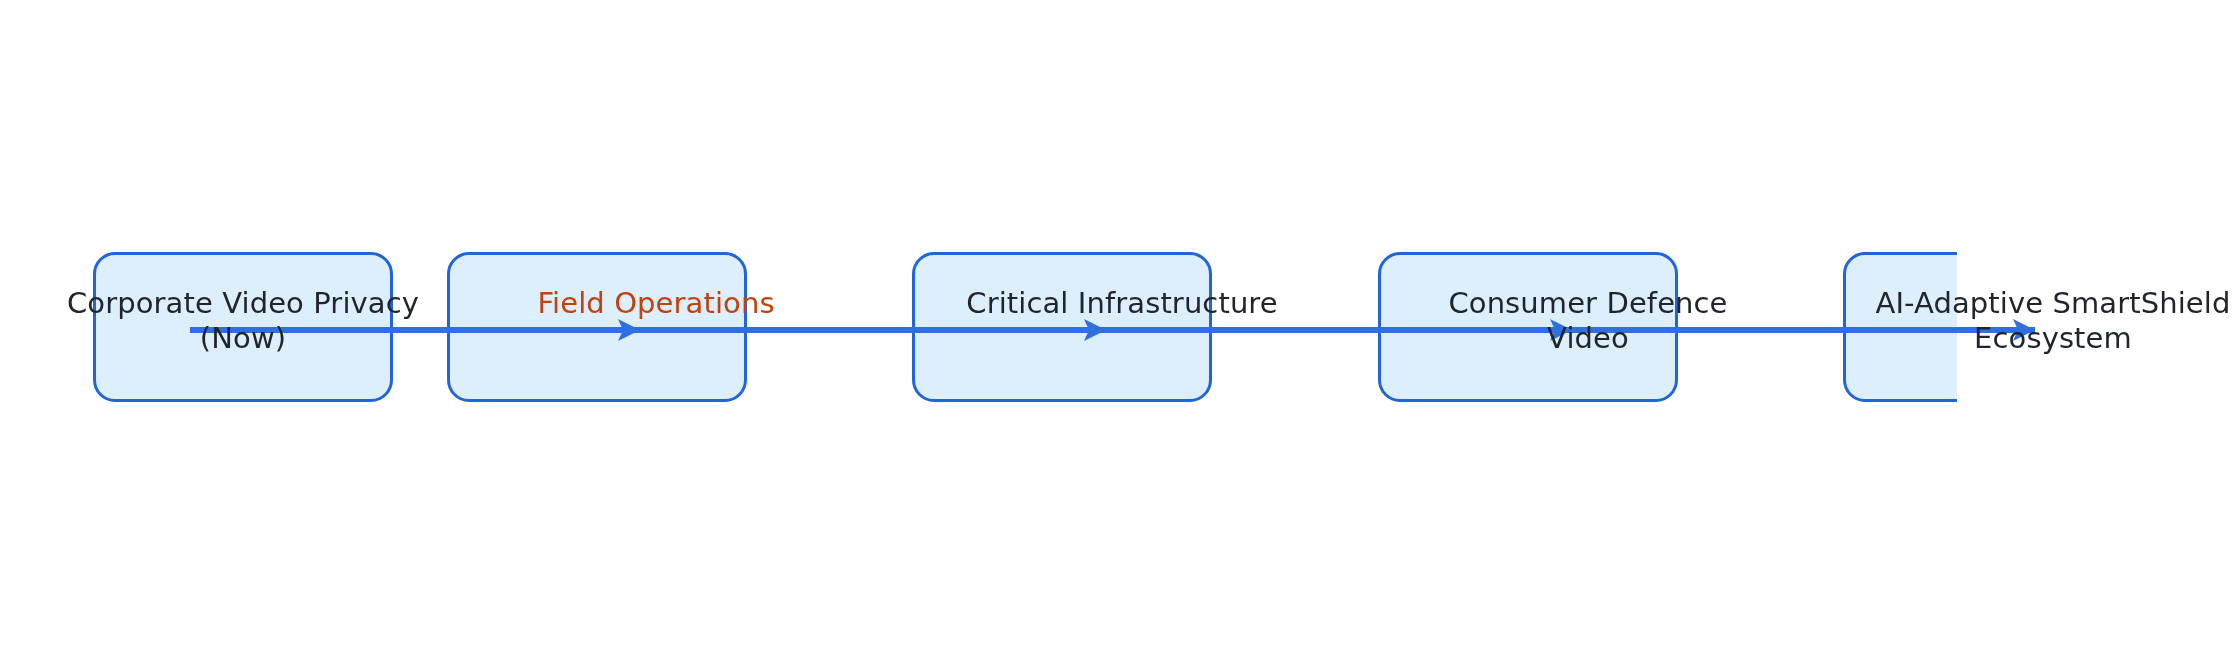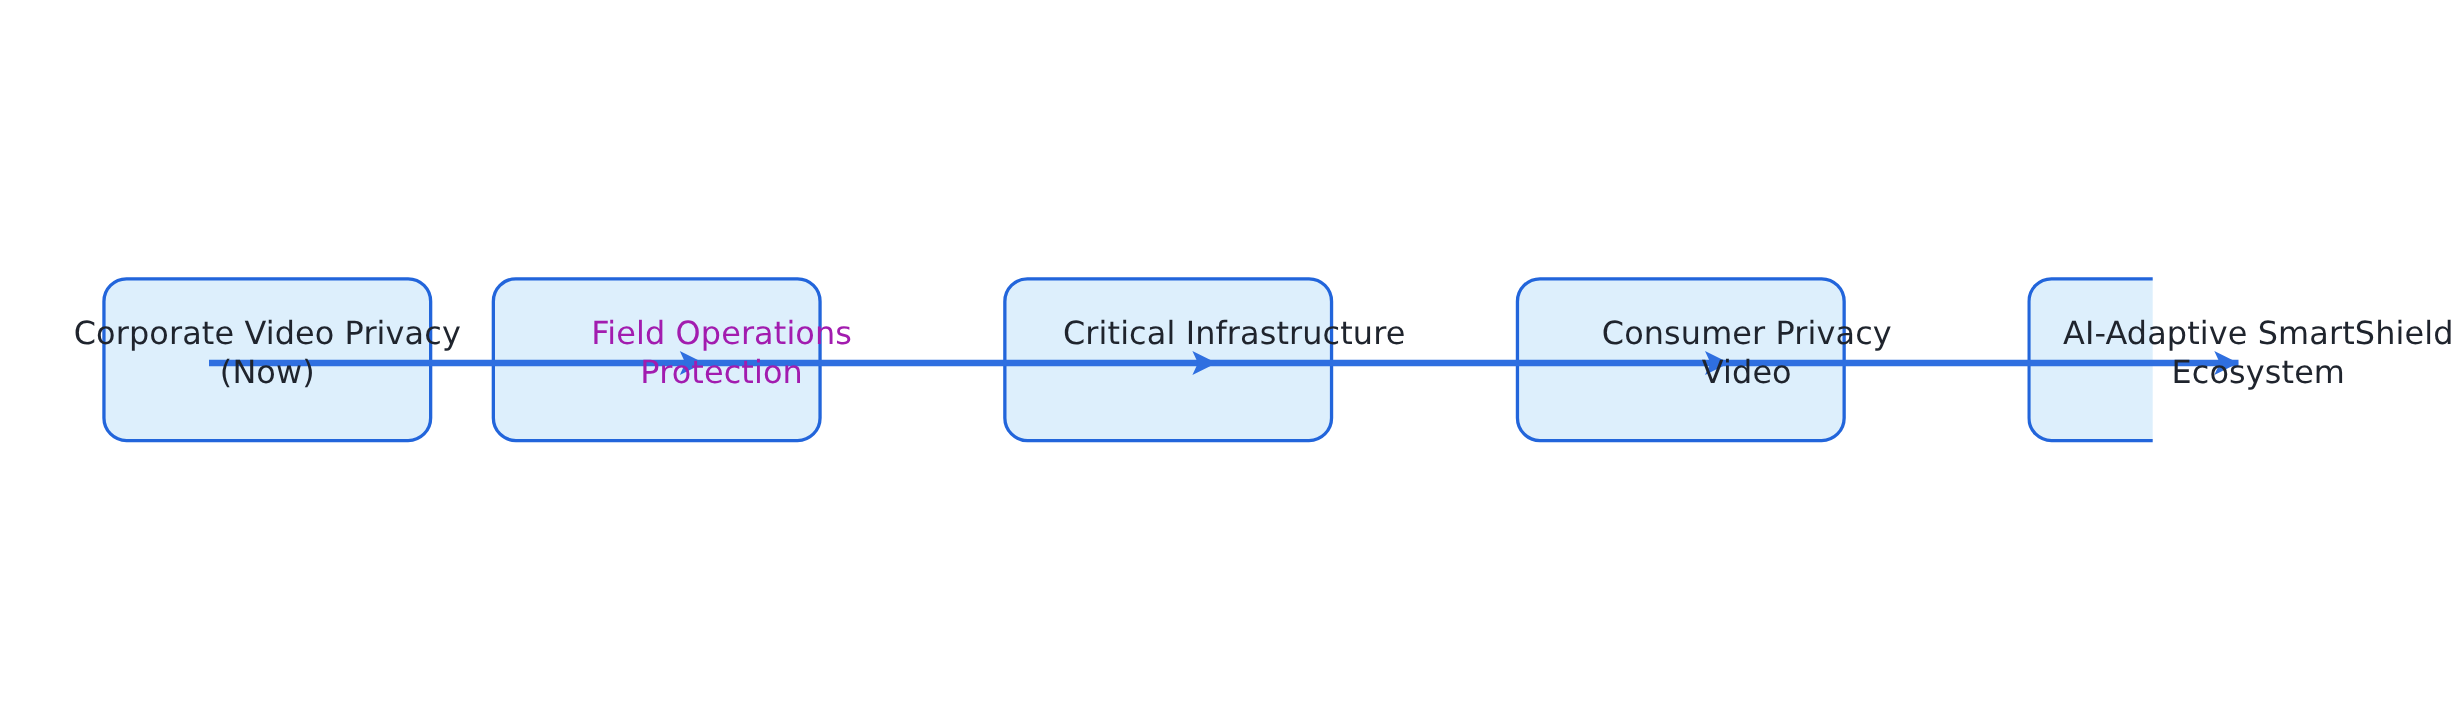--- a/index.html
+++ b/index.html
@@ -70,29 +70,28 @@
       <path d="M 1106 330 L 1084 319 L 1089 330 L 1084 341 Z" fill="#2f6fe0"></path>
       <path d="M 1572 330 L 1550 319 L 1555 330 L 1550 341 Z" fill="#2f6fe0"></path>
       <path d="M 2035 330 L 2013 319 L 2018 330 L 2013 341 Z" fill="#2f6fe0"></path>
     </svg>
 
   <div id="labels-layer">
       <div class="node-label" style="color: rgb(31, 36, 45); left: -157px; width: 800px;">
         <span class="l1">Corporate Video Privacy</span>
         <span class="l2">(Now)</span>
       </div>
-      <div class="node-label" style="color: #a21caf; left: 256px; width: 800px;">
+      <div class="node-label" style="color: #c2410c; left: 256px; width: 800px;">
         <span class="l1">Field Operations</span>
-        <span class="l2">Protection</span>
       </div>
       <div class="node-label" style="color: rgb(31, 36, 45); left: 722px; width: 800px;">
         <span class="l1">Critical Infrastructure</span>
       </div>
       <div class="node-label" style="color: rgb(31, 36, 45); left: 1188px; width: 800px;">
-        <span class="l1">Consumer Privacy</span>
+        <span class="l1">Consumer Defence</span>
         <span class="l2">Video</span>
       </div>
       <div class="node-label" style="color: rgb(31, 36, 45); left: 1653px; width: 800px;">
         <span class="l1">AI-Adaptive SmartShield</span>
         <span class="l2">Ecosystem</span>
       </div>
     </div>
 
 </div>
 

